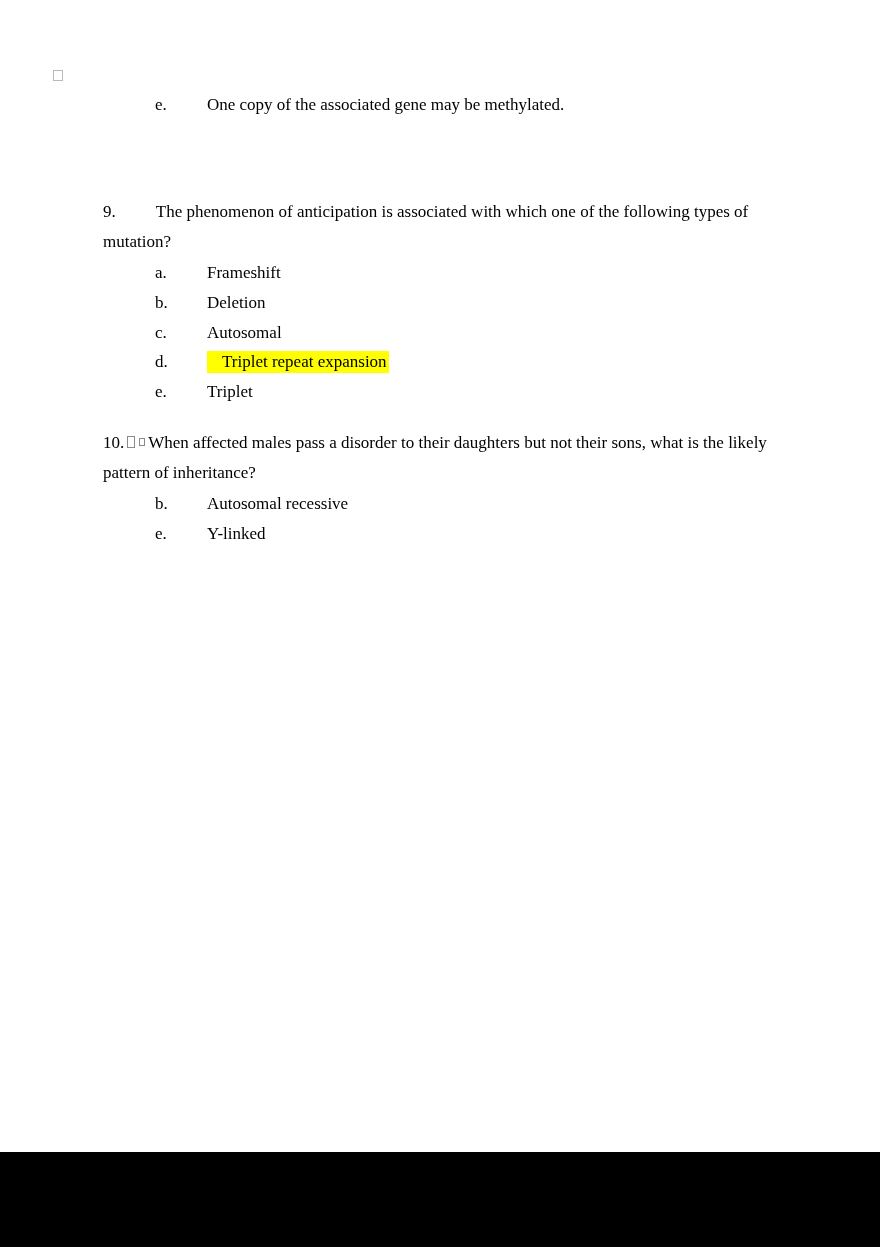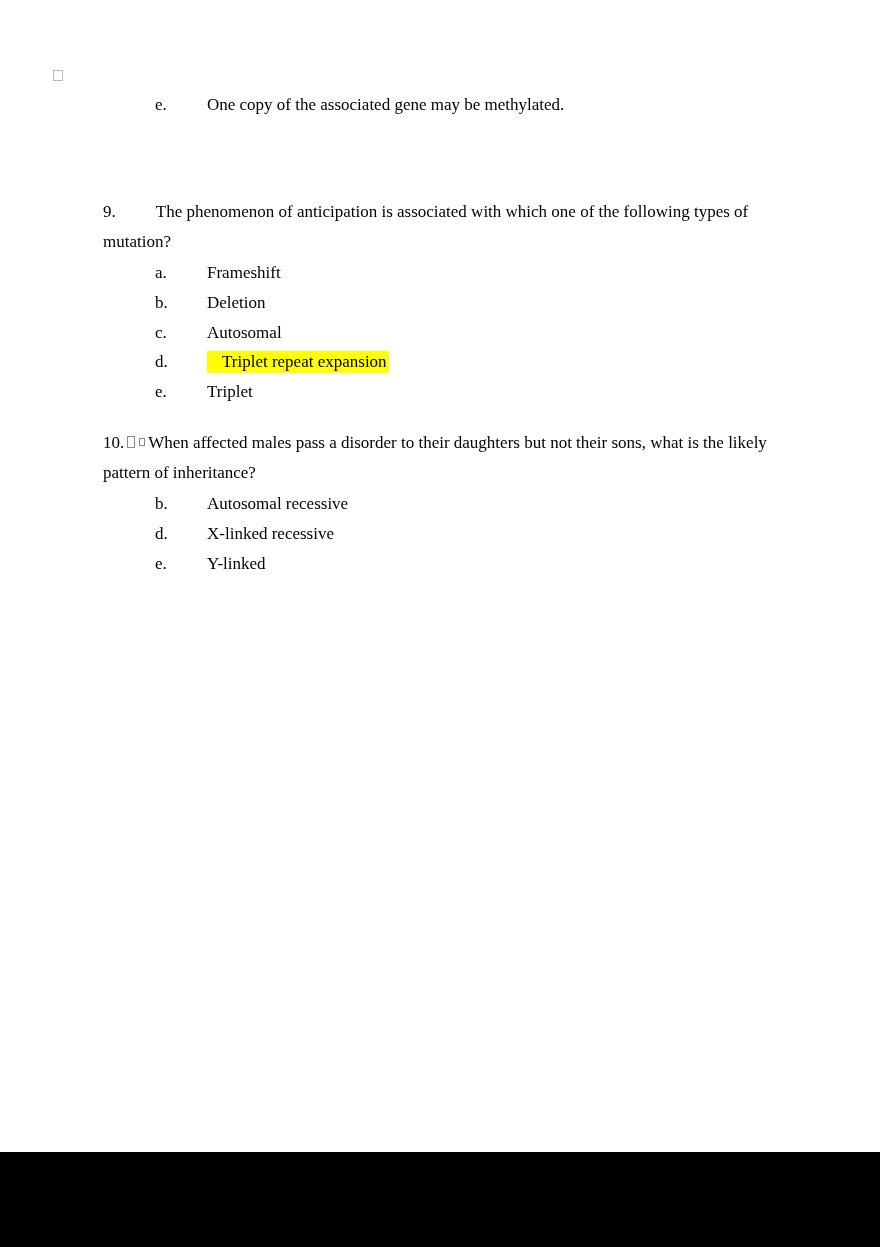--- a/index.html
+++ b/index.html
@@ -113,23 +113,20 @@
     </div>
   </div>
 
   <div class="block q10-block">
     <p class="q-para"><span class="q-num">10.</span><span class="marker-box lg"></span><span class="marker-box sm"></span><span class="q-text">When affected males pass a disorder to their daughters but not their sons, what is the likely pattern of inheritance?</span></p>
     <div class="options">
       <div class="option">
         <span class="opt-letter">b.</span><span class="opt-text">Autosomal recessive</span>
       </div>
       <div class="option">
-        <span class="opt-letter">d.</span><span class="opt-text">X-linked recessive</span>
-      </div>
-      <div class="option">
         <span class="opt-letter">e.</span><span class="opt-text">Y-linked</span>
       </div>
     </div>
   </div>
 
   <div class="footer-bar"></div>
 
 </div>
 
 </body></html>

